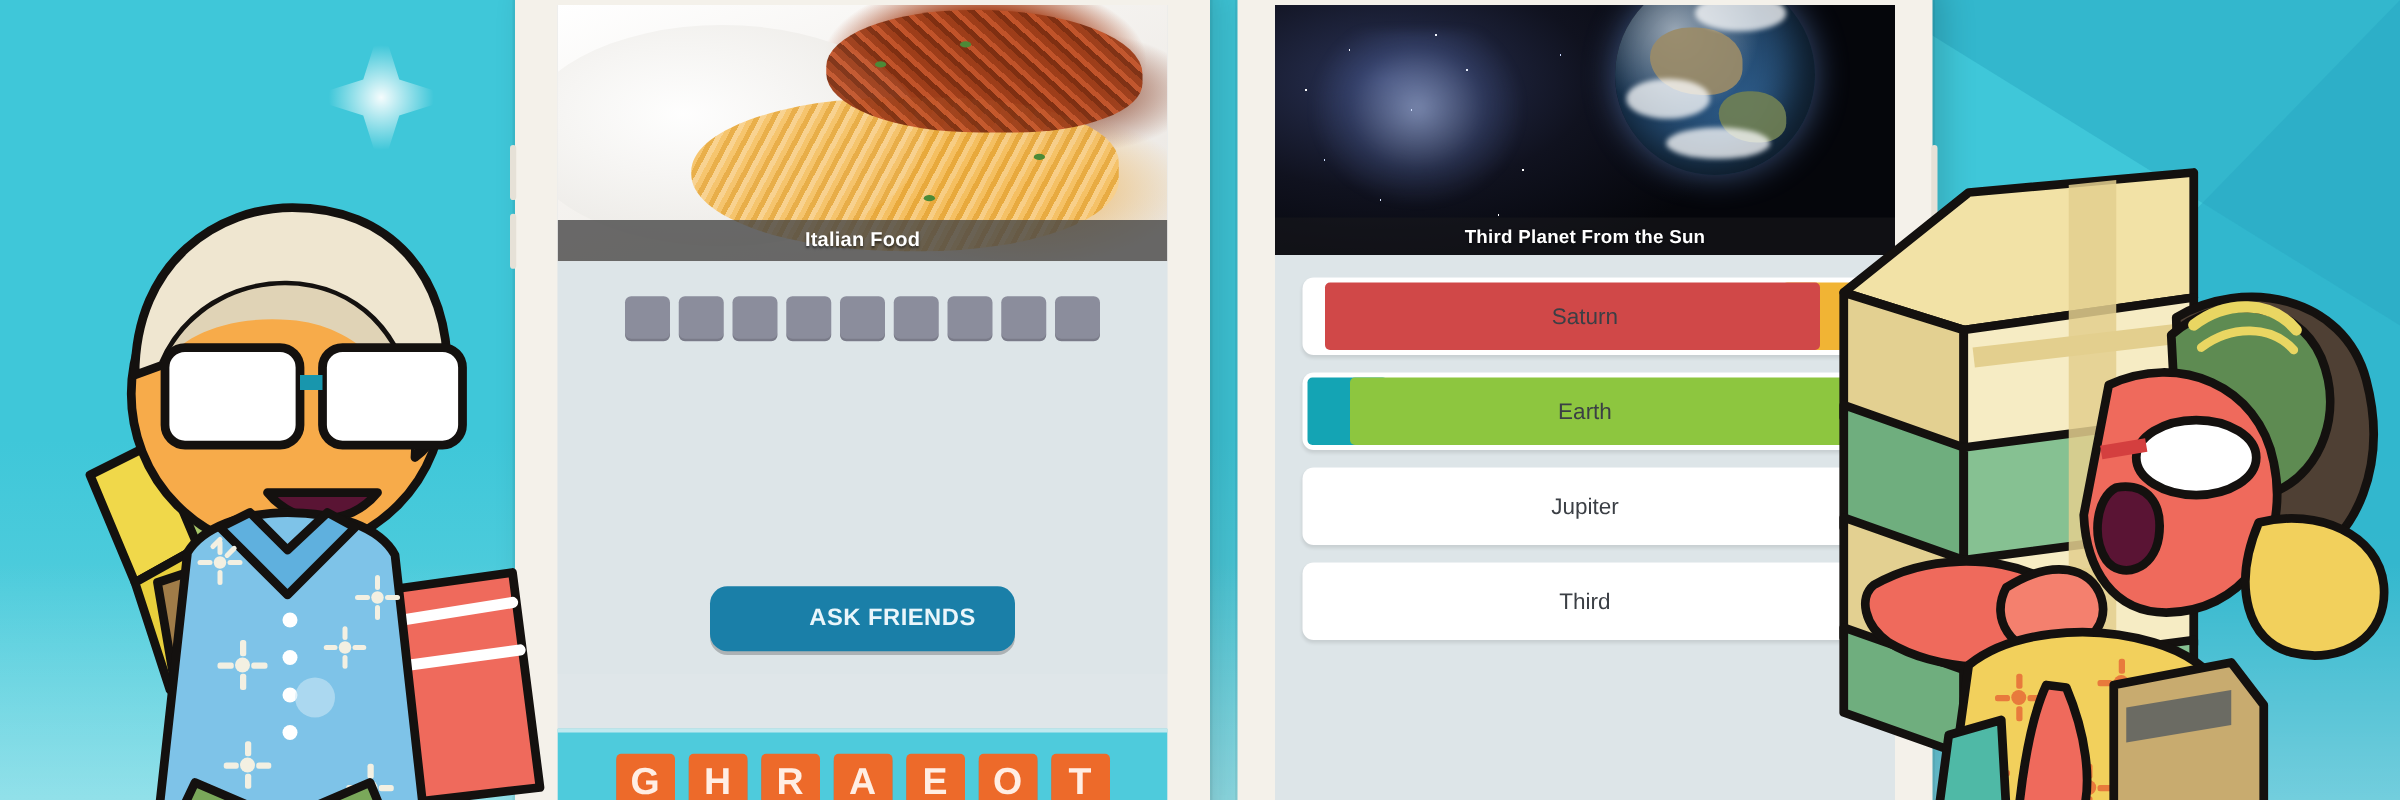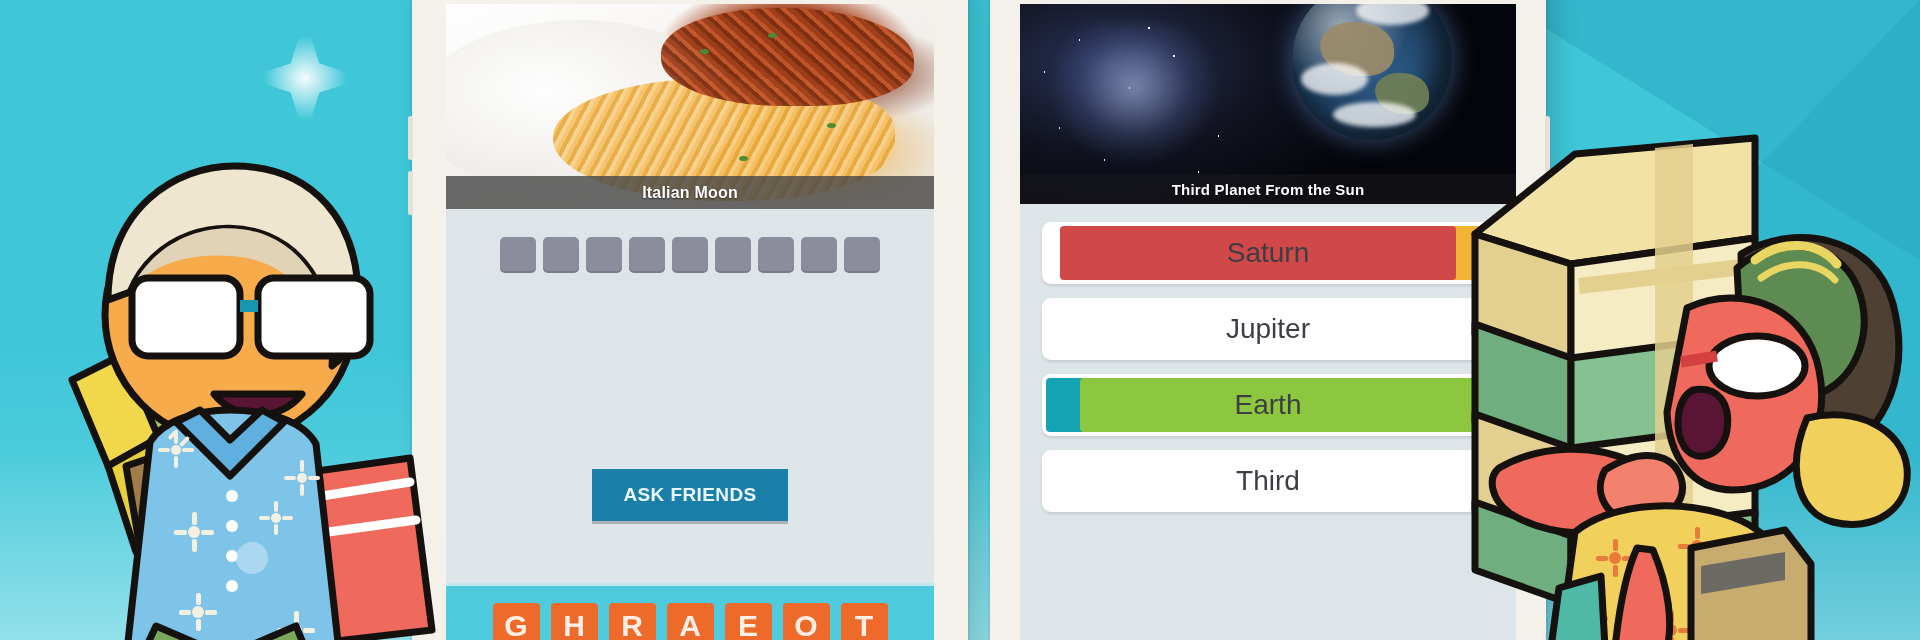--- a/index.html
+++ b/index.html
@@ -54,22 +54,22 @@
   .caption-bar{position:absolute;left:0;right:0;bottom:0;height:33px;background:rgba(70,70,70,.80);
     display:flex;align-items:center;justify-content:center;}
   .caption-bar span{color:#fff;font-size:16px;font-weight:bold;letter-spacing:.2px;
     text-shadow:0 1px 2px rgba(0,0,0,.6);}
 
   .answer-area{position:relative;height:330px;background:#dde5e8;}
   .slots{display:flex;gap:7px;justify-content:center;padding-top:28px;}
   .slot{width:36px;height:36px;background:#8b8d9c;border-radius:5px;box-shadow:inset 0 -2px 0 rgba(0,0,0,.12);}
 
   .action-row{position:absolute;left:0;right:0;bottom:18px;display:flex;justify-content:center;gap:30px;}
-  .btn{border-radius:0;font-weight:bold;display:flex;align-items:center;justify-content:center;
-    font-size:19px;letter-spacing:.4px;}
+  .btn{border-radius:14px;font-weight:bold;display:flex;align-items:center;justify-content:center;
+    font-size:19px;letter-spacing:.4px;padding-left:48px;}
   .btn-ask{width:196px;height:52px;background:#1a7fa8;color:#eaf6fb;
     box-shadow:0 3px 0 rgba(0,0,0,.22);}
   .btn-hints{width:218px;height:52px;background:#f7e589;color:#4a4327;gap:12px;
     border:2px solid #e6d169;box-shadow:0 3px 0 rgba(0,0,0,.18);}
   .coin-pill{display:flex;align-items:center;gap:5px;background:#2e2a3e;border-radius:13px;
     height:30px;padding:0 11px 0 4px;}
   .coin{width:24px;height:24px;border-radius:50%;background:radial-gradient(circle at 38% 34%,#ffe57a,#f0b917 60%,#c98f07 100%);
     border:2px solid #8b6505;box-sizing:border-box;display:flex;align-items:center;justify-content:center;
     color:#8b6505;font-size:13px;font-weight:bold;}
   .coin-count{color:#fff;font-size:17px;font-weight:bold;}
@@ -104,21 +104,21 @@
       radial-gradient(circle at 30% 28%, rgba(255,255,255,.55), rgba(255,255,255,0) 42%),
       radial-gradient(circle at 68% 70%, #2f5f8e 0%, #23486d 40%, #0c1e33 100%);
     box-shadow:0 0 26px rgba(120,170,255,.45), inset -16px -14px 30px rgba(0,0,0,.65);overflow:hidden;}
   .earth-land{position:absolute;background:#9a8b68;border-radius:46% 54% 40% 60%;opacity:.92;}
   .earth-cloud{position:absolute;background:rgba(255,255,255,.75);border-radius:50%;filter:blur(2px);}
 
   .options{padding:18px 22px 0;display:flex;flex-direction:column;gap:14px;background:#dde5e8;height:calc(100% - 200px);box-sizing:border-box;}
   .opt{position:relative;height:62px;background:#fff;border-radius:9px;overflow:hidden;
     box-shadow:0 2px 3px rgba(0,0,0,.10);display:flex;align-items:center;justify-content:center;}
   .opt .fill{position:absolute;top:4px;bottom:4px;border-radius:4px;}
-  .opt .label{position:relative;z-index:2;font-size:28px;color:#3b3f45;font-weight:500;}
+  .opt .label{position:relative;z-index:2;font-size:18px;color:#3b3f45;font-weight:500;}
 
   
   .char{position:absolute;}
   .ol{stroke:#14110f;stroke-width:7;stroke-linejoin:round;}
 </style>
 </head>
 <body>
 
 <div class="stage">
 
@@ -137,21 +137,21 @@
         <div class="pasta">
           <div class="pasta-plate"></div>
           <div class="pasta-strands"></div>
           <div class="pasta-meat"></div>
           <div class="herb" style="left:52%;top:22%;"></div>
           <div class="herb" style="left:66%;top:14%;"></div>
           <div class="herb" style="left:78%;top:58%;"></div>
           <div class="herb" style="left:60%;top:74%;"></div>
         </div>
         <div class="caption-bar">
-          <span>Italian Moon</span>
+          <span>Italian Food</span>
         </div>
       </div>
 
       <div class="answer-area">
         <div class="slots" id="slots">
             <div class="slot"></div>
             <div class="slot"></div>
             <div class="slot"></div>
             <div class="slot"></div>
             <div class="slot"></div>
@@ -199,26 +199,26 @@
         </div>
       </div>
 
       <div class="options" id="options">
           <div class="opt">
             <div class="fill" style="background: rgb(241, 180, 52); right: 4px; width: 64px;"></div>
             <div class="fill" style="background: rgb(208, 72, 72); left: 18px; right: 38px;"></div>
             <span class="label">Saturn</span>
           </div>
           <div class="opt">
-            <span class="label">Jupiter</span>
-          </div>
-          <div class="opt">
             <div class="fill" style="background: rgb(20, 164, 180); left: 4px; width: 64px;"></div>
             <div class="fill" style="background: rgb(141, 198, 63); left: 38px; right: 18px;"></div>
             <span class="label">Earth</span>
+          </div>
+          <div class="opt">
+            <span class="label">Jupiter</span>
           </div>
           <div class="opt">
             <span class="label">Third</span>
           </div>
         </div>
     </div>
   </div>
 
   <div class="char" style="left:-20px;top:160px;">
     <svg width="480" height="500" viewBox="0 0 480 500">

